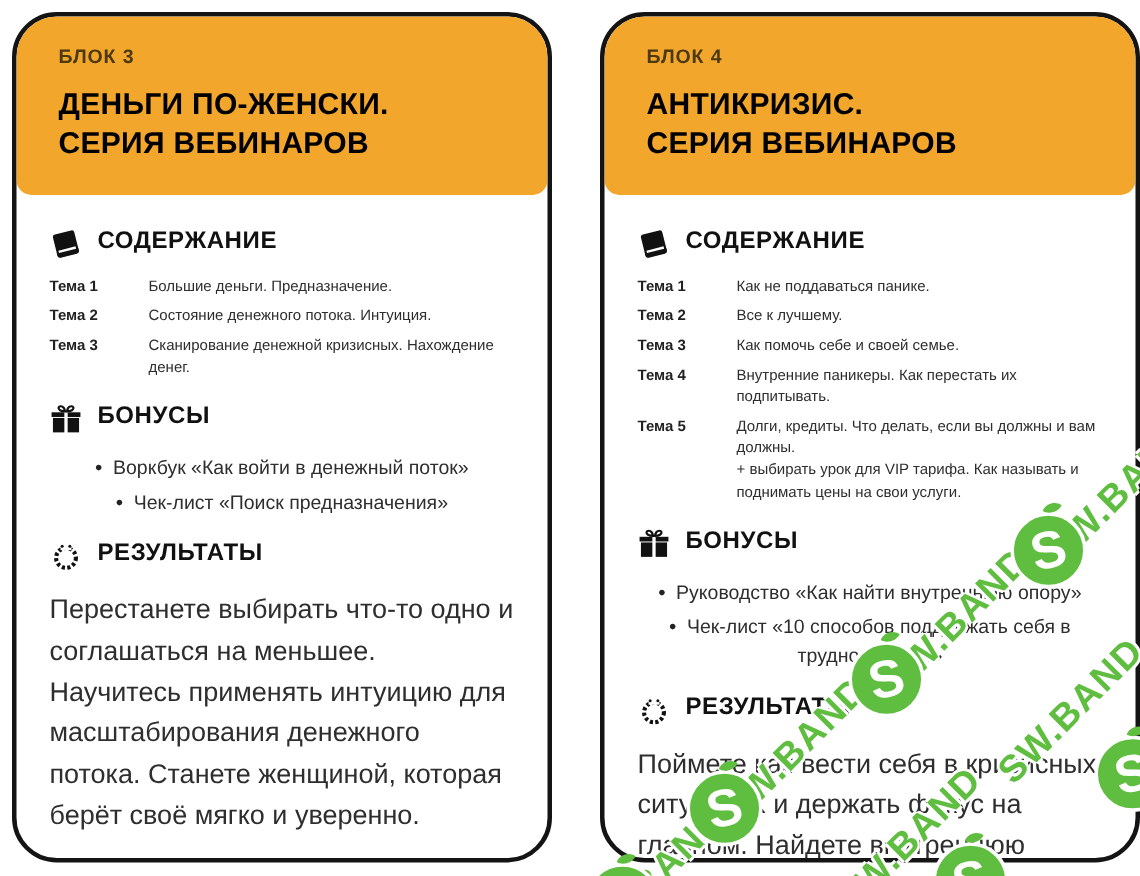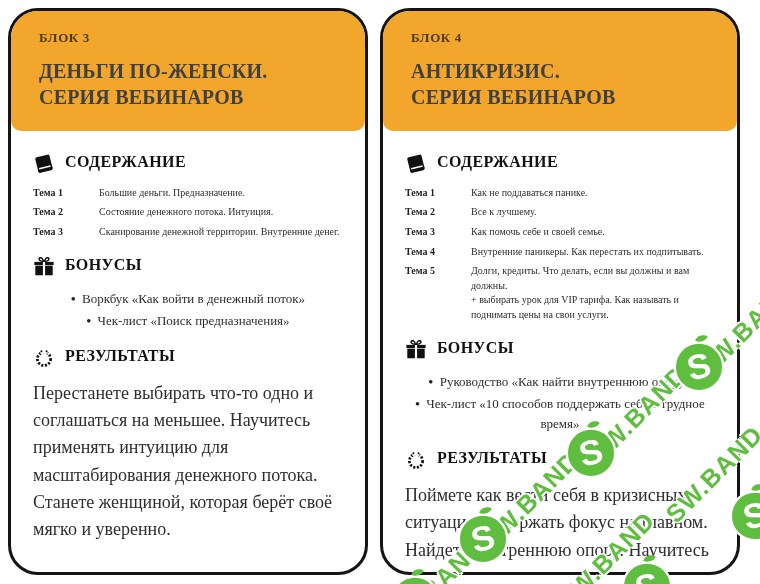--- a/index.html
+++ b/index.html
@@ -1,34 +1,34 @@
 <!DOCTYPE html>
 <html><head>
 <meta charset="utf-8">
 <style>
   html,body{margin:0;padding:0;background:#ffffff;}
   body{font-family:"Liberation Sans","DejaVu Sans",sans-serif;-webkit-font-smoothing:antialiased;}
   .stage{position:relative;width:760px;height:584px;background:#fff;overflow:hidden;}
-  .cards{position:absolute;left:8px;top:8px;display:flex;gap:12px;font-family:Liberation Serif, serif;}
+  .cards{position:absolute;left:8px;top:8px;display:flex;gap:32px;}
   .card{
     width:360px;height:567px;box-sizing:border-box;
     border:3px solid #141414;border-radius:30px;overflow:hidden;
     background:#fff;display:flex;flex-direction:column;flex:0 0 auto;
   }
   .card-header{
     background:#F2A62C;
     border-radius:0 0 10px 10px;
     padding:19px 28px 20px 28px;
     flex:0 0 auto;
   }
   .block-label{
     font-size:13px;font-weight:700;color:#4C390F;letter-spacing:.6px;margin-bottom:12px;
   }
   .card-title{
-    margin:0;font-size:20px;line-height:1.32;font-weight:800;color:#404040;letter-spacing:.2px;
+    margin:0;font-size:20px;line-height:1.32;font-weight:800;color:#000000;letter-spacing:.2px;
   }
   .card-body{padding:16px 22px 14px 22px;flex:1 1 auto;}
   .section-heading{display:flex;align-items:flex-start;gap:10px;margin:16px 0 11px 0;}
   .section-heading:first-child{margin-top:6px;}
   .section-heading h2{margin:0;font-size:16px;font-weight:800;color:#111;letter-spacing:.4px;}
   .icon{width:22px;height:22px;flex:0 0 auto;display:inline-flex;}
   .icon svg{width:100%;height:100%;}
   .topics{margin-bottom:4px;}
   .topic-row{display:flex;margin-bottom:5px;font-size:10px;line-height:1.46;color:#2e2e2e;}
   .topic-label{flex:0 0 66px;font-weight:700;color:#222;}
@@ -78,21 +78,21 @@
           <div class="topic-row">
             <span class="topic-label">Тема 1</span>
             <span class="topic-text">Большие деньги. Предназначение.</span>
           </div>
           <div class="topic-row">
             <span class="topic-label">Тема 2</span>
             <span class="topic-text">Состояние денежного потока. Интуиция.</span>
           </div>
           <div class="topic-row">
             <span class="topic-label">Тема 3</span>
-            <span class="topic-text">Сканирование денежной территории. Внутренние денег.</span>
+            <span class="topic-text">Сканирование денежной кризисных. Нахождение денег.</span>
           </div>
         </div>
 
         <div class="section-heading">
           <span class="icon">
             <svg viewBox="0 0 24 24">
                 <rect x="2.5" y="10.5" width="8.3" height="10.5" fill="#111"></rect>
                 <rect x="13.2" y="10.5" width="8.3" height="10.5" fill="#111"></rect>
                 <rect x="1.5" y="6.4" width="9.3" height="3.4" fill="#111"></rect>
                 <rect x="13.2" y="6.4" width="9.3" height="3.4" fill="#111"></rect>

